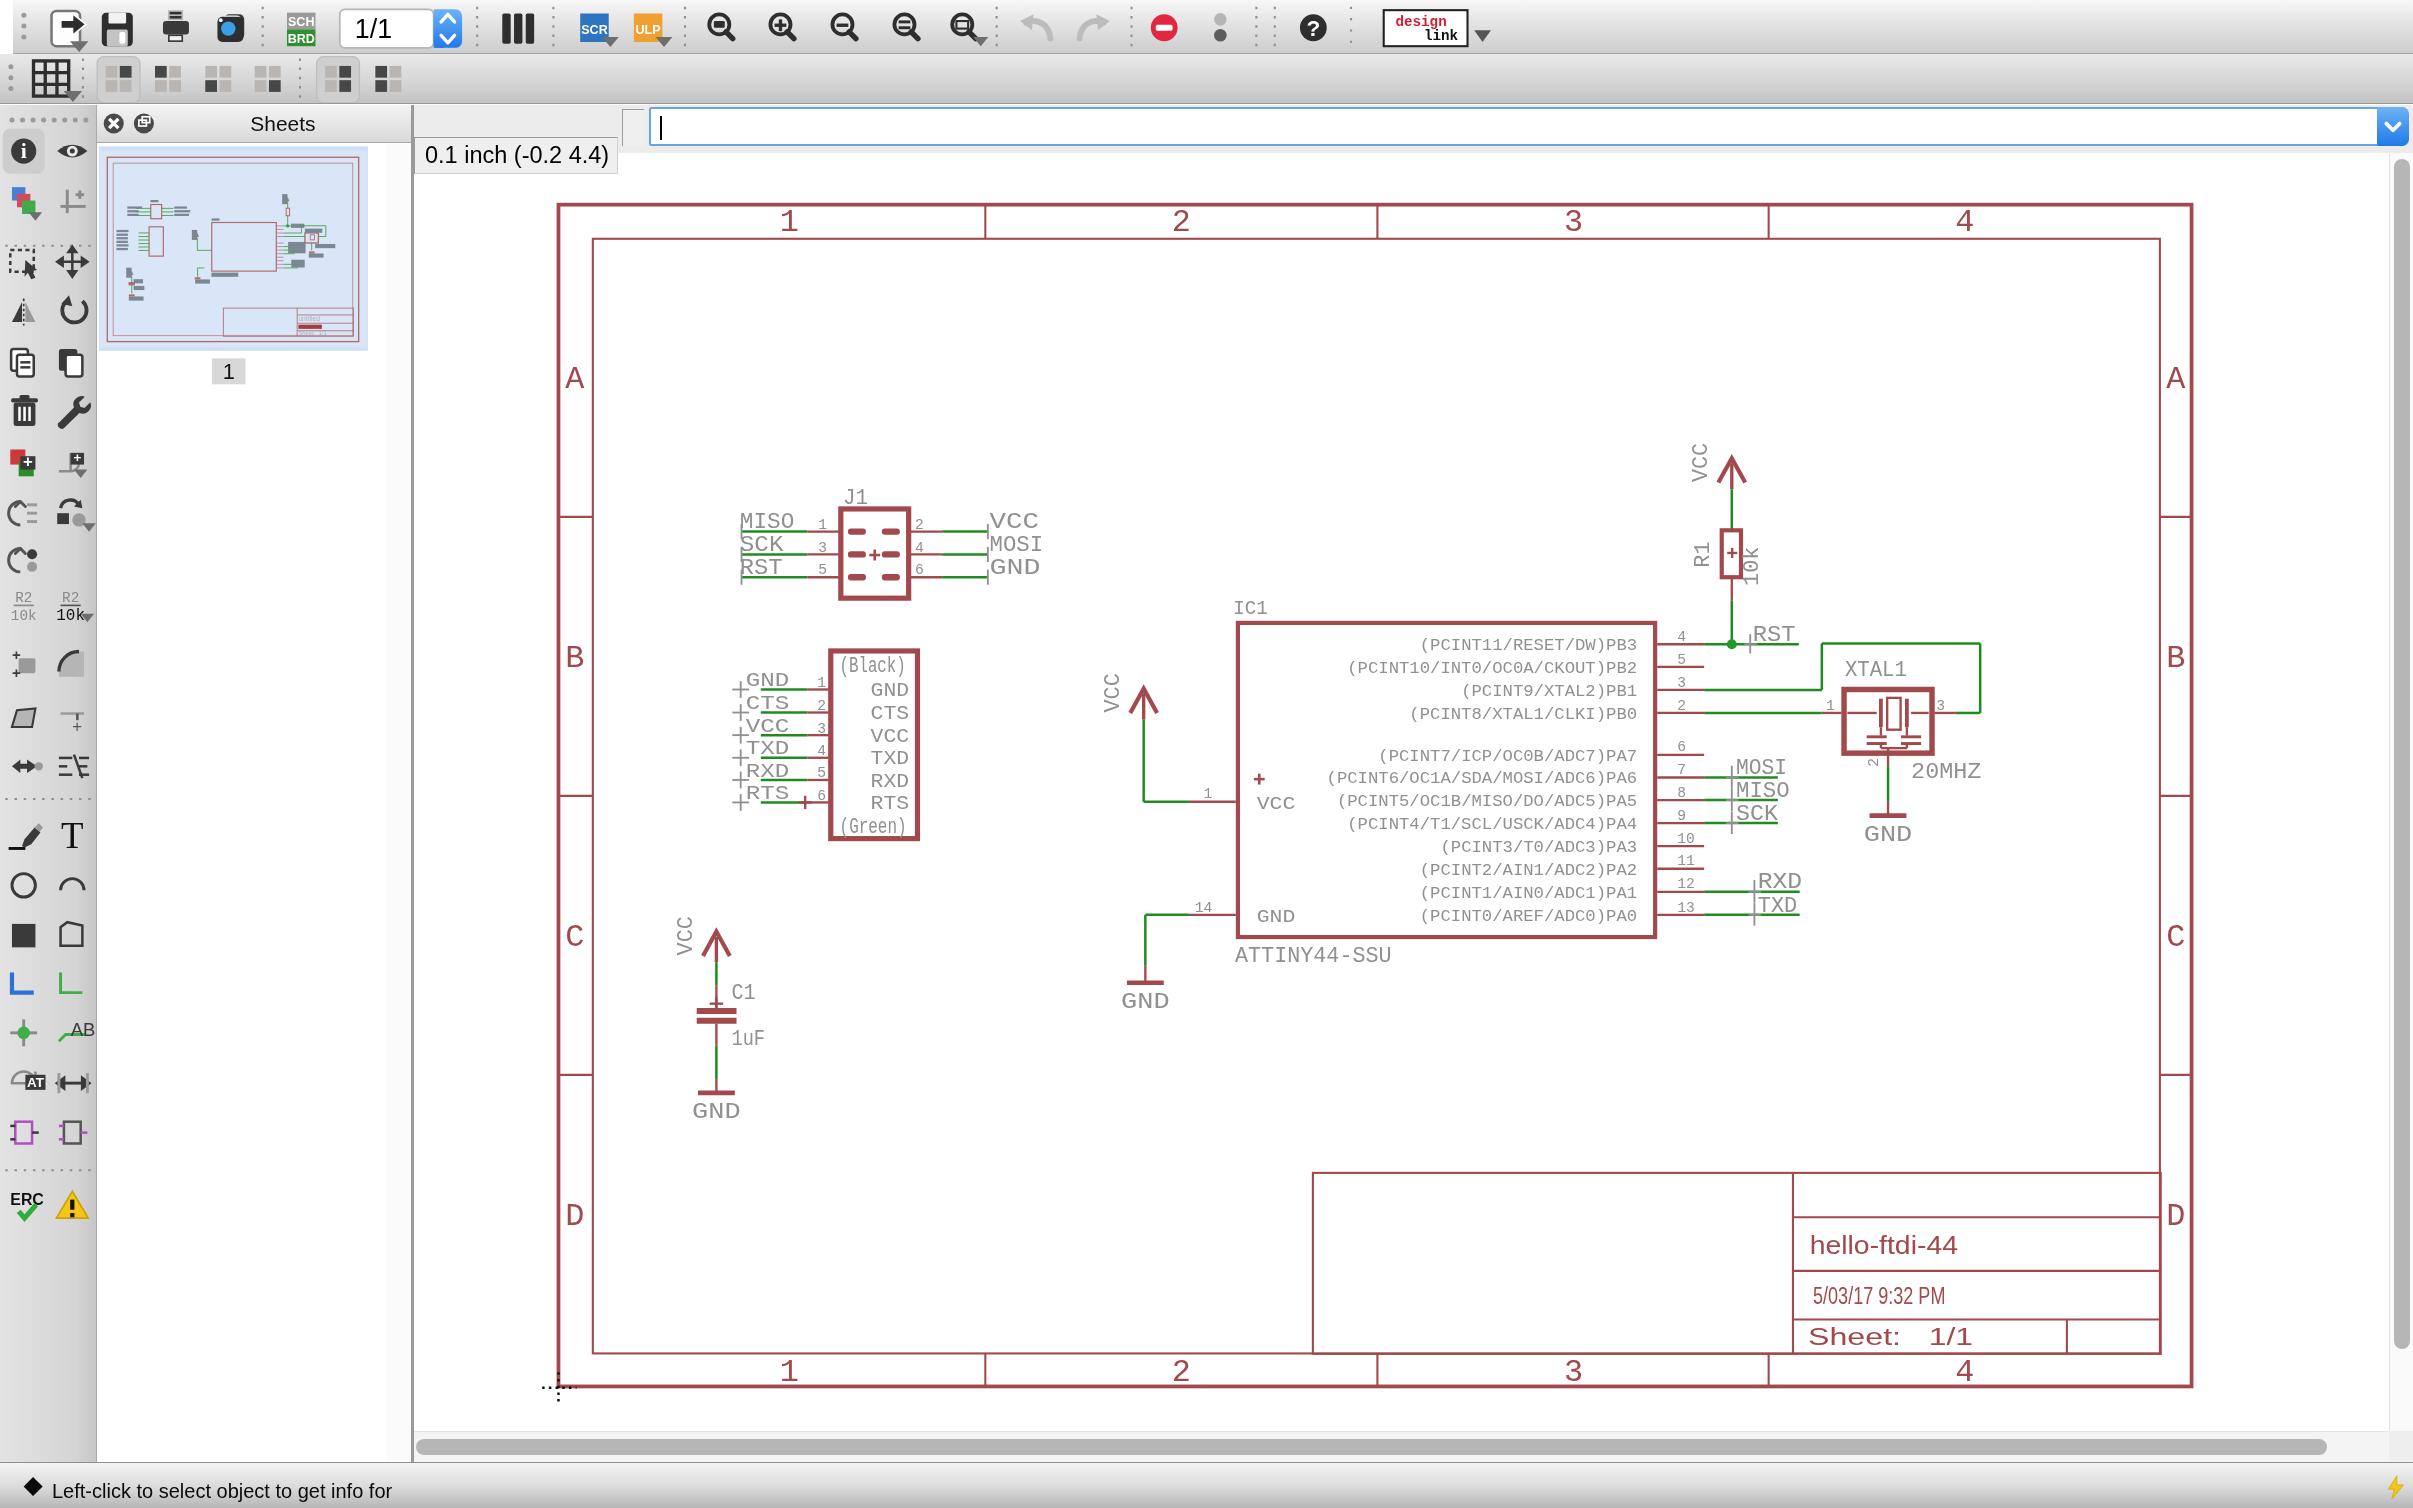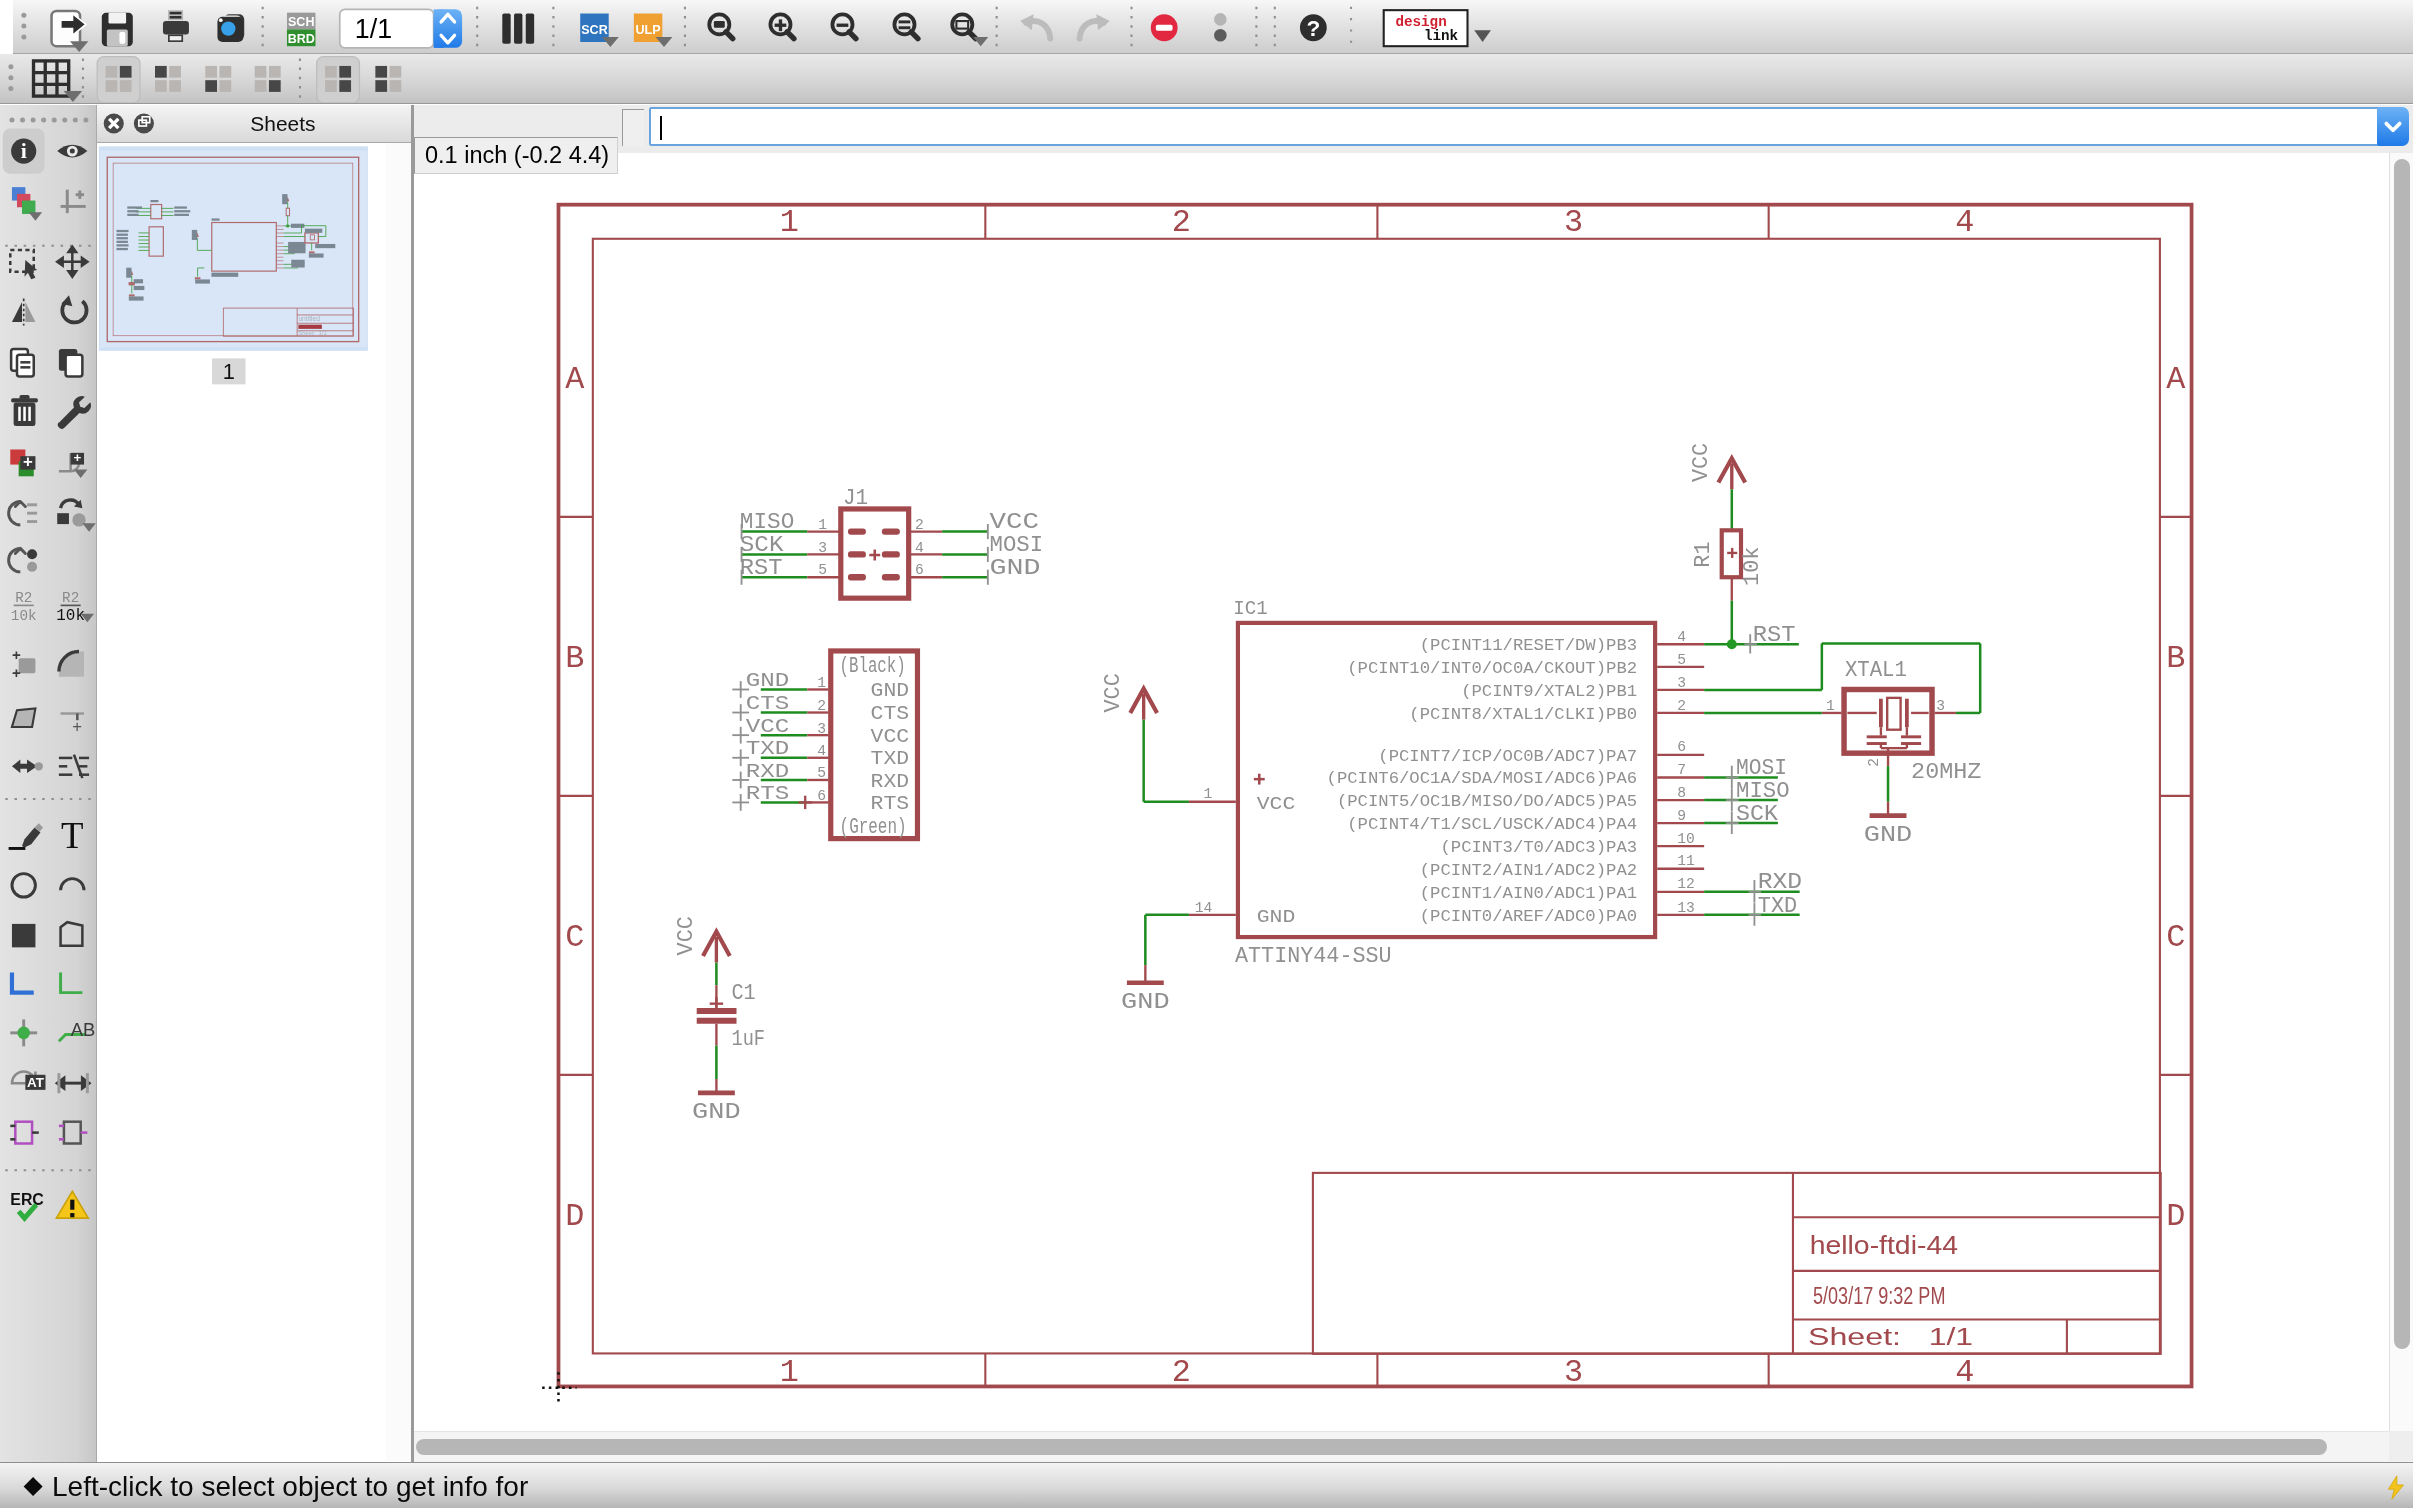--- a/index.html
+++ b/index.html
@@ -28,21 +28,21 @@
 #combobtn { left:2377px; top:107px; width:32px; height:39px;
   background:linear-gradient(#6db2f5,#1f7ae8); border-radius:2.5px 6.7px 6.7px 2.5px; }
 #canvas { left:414px; top:153px; width:2000px; height:1309px; background:#fff; }
 #vsb { left:2389px; top:153px; width:24px; height:1279px; background:#fafafa; border-left:1.3px solid #e0e0e0; }
 #vsbthumb { left:2394px; top:159px; width:16px; height:1190px; background:#b6b6b6; border-radius:8px; }
 #hsb { left:414px; top:1431px; width:2000px; height:30px; background:#f4f4f4; border-top:1.3px solid #e4e4e4; }
 #hsbthumb { left:416px; top:1439px; width:1911px; height:16px; background:#b6b6b6; border-radius:8px; }
 #corner { left:2389px; top:1431px; width:24px; height:30px; background:#eeeeee; }
 #status { left:0; top:1462px; width:2413px; height:47px;
   background:linear-gradient(#f4f4f4,#d9d9d9 55%,#b4b4b4); border-top:1.7px solid #8f8f8f; box-sizing:border-box; }
-#status .txt { position:absolute; left:52px; top:8px; font-size:28px; color:#0a0a0a; }
+#status .txt { position:absolute; left:52px; top:17px; font-size:20px; color:#0a0a0a; }
 #status .dia { position:absolute; left:23.5px; top:6.7px; font-size:25px; color:#0a0a0a; }
 text { white-space:pre; }
 </style></head>
 <body>
 <div class="abs" id="tb1"><svg width="2413" height="53" viewBox="0 0 2880 63">
       <circle cx="13" cy="18" r="3" fill="#9a9a9a"></circle>
       <circle cx="13" cy="31" r="3" fill="#9a9a9a"></circle>
       <circle cx="13" cy="44" r="3" fill="#9a9a9a"></circle>
       <g>
         <rect x="46" y="13" width="34" height="42" rx="6" fill="#fdfdfd" stroke="#777" stroke-width="3"></rect>

